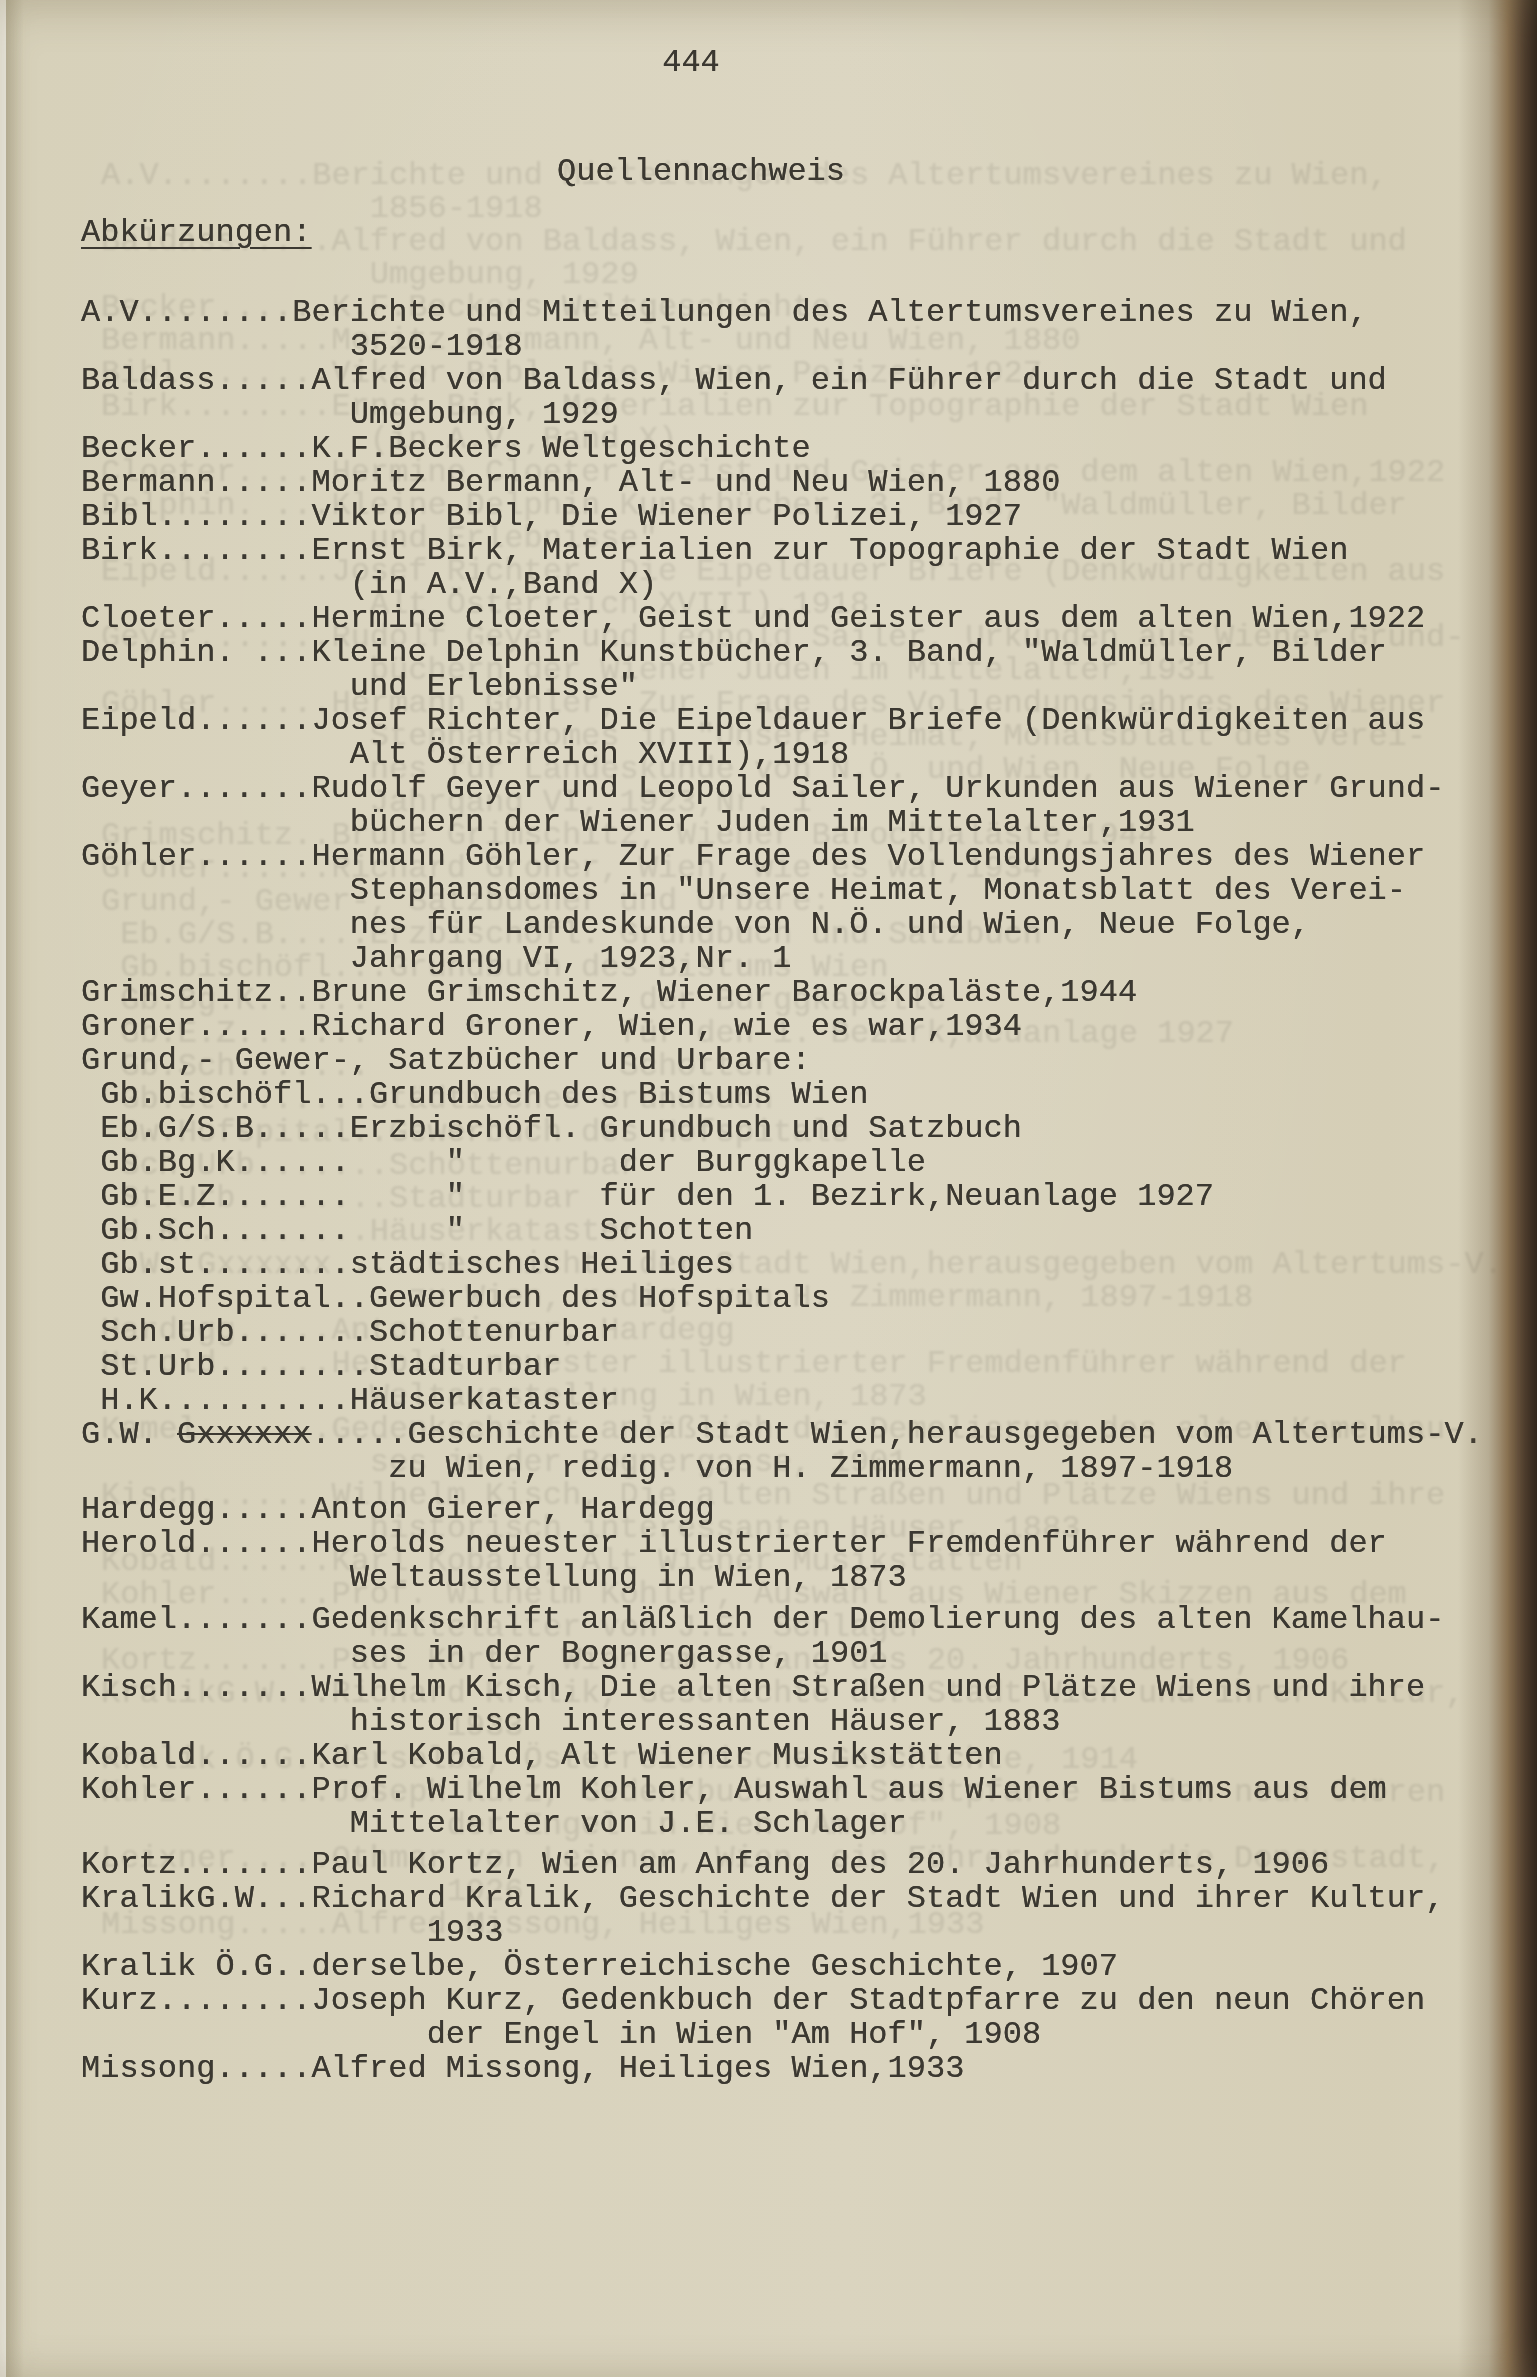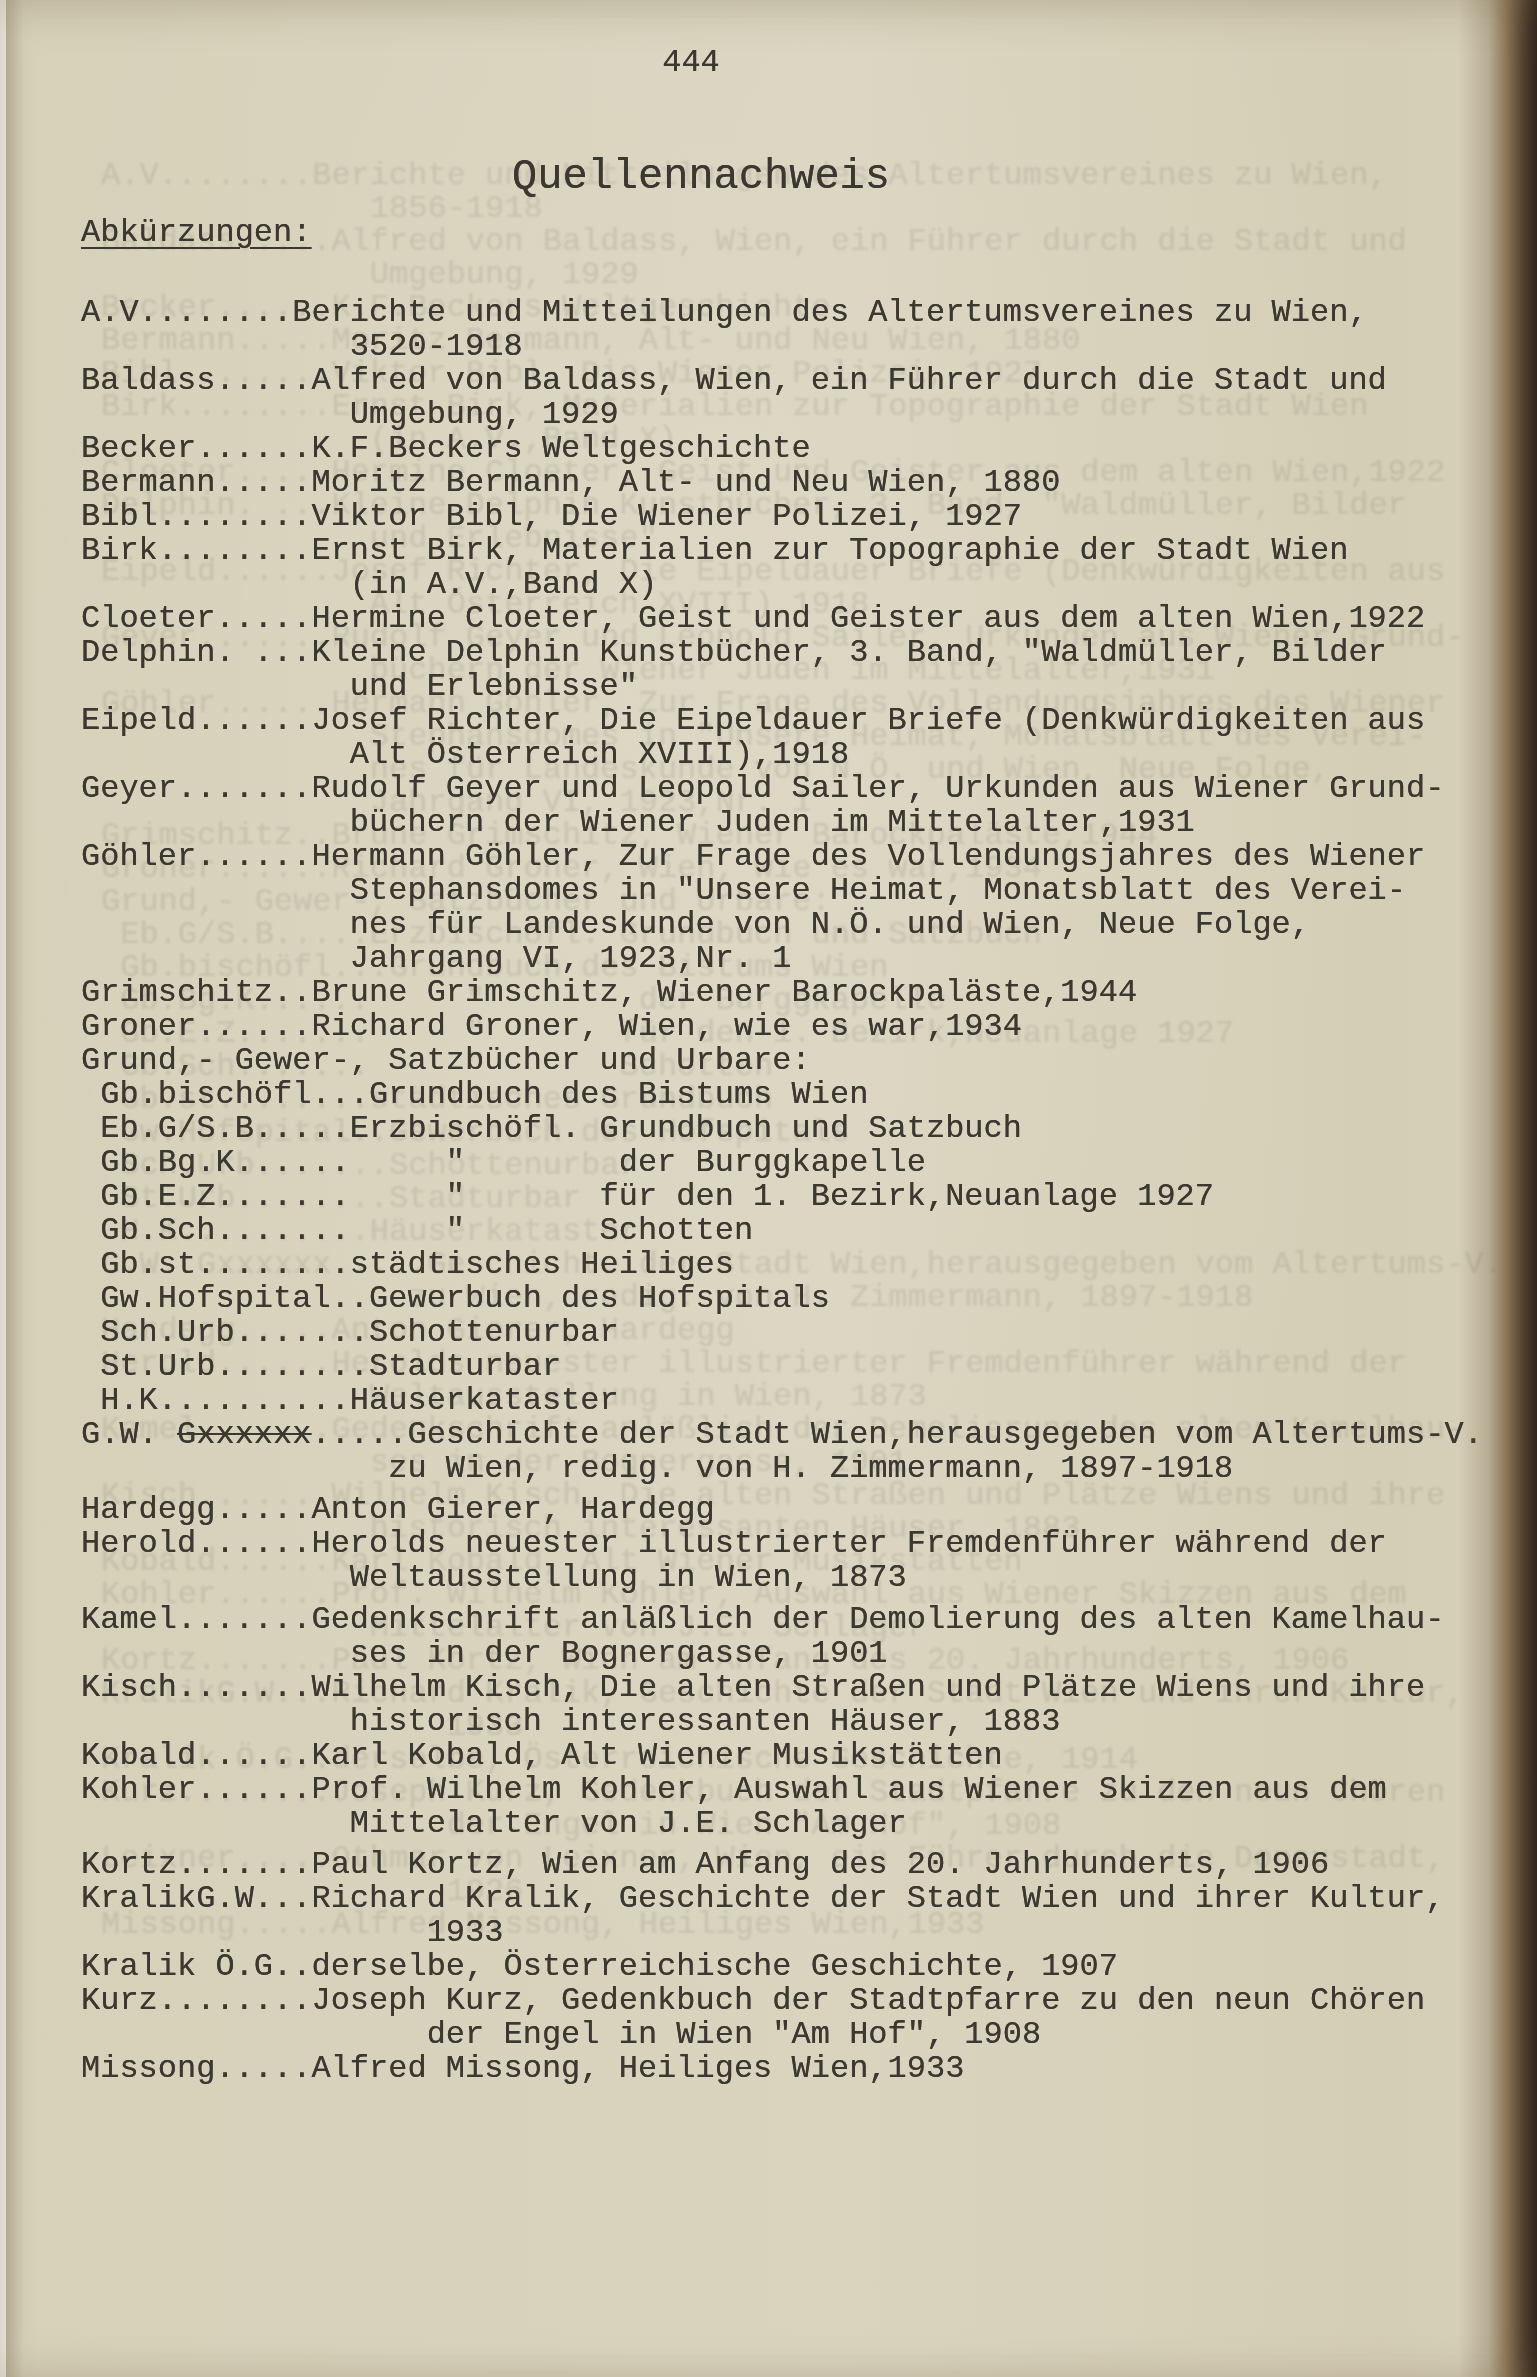--- a/index.html
+++ b/index.html
@@ -48,21 +48,21 @@
     pointer-events: none;
   }
   .content { position: absolute; inset: 0; }
   .txt { text-shadow: 0 0 0.6px rgba(45,42,35,0.8); }
   .page-number {
     position: absolute; top: 44px; left: 72px; width: 1238px;
     text-align: center; font-size: 32px;
   }
   .doc-title {
     position: absolute; top: 153px; left: 82px; width: 1238px;
-    text-align: center; font-size: 42px;
+    text-align: center; font-size: 32px;
   }
   .section-heading {
     position: absolute; top: 214px; left: 81px;
     font-size: 32px;
   }
   .section-heading .ul {
     text-decoration: underline;
     text-decoration-thickness: 2.1px;
     text-underline-offset: 5.8px;
     text-align: center;
@@ -181,21 +181,21 @@
         <div class="entry"><span>G.W. </span><span class="struck">Gxxxxxx</span><span>.....Geschichte der Stadt Wien,herausgegeben vom Altertums-V.
                 zu Wien, redig. von H. Zimmermann, 1897-1918</span></div>
         <div class="entry gap">Hardegg.....Anton Gierer, Hardegg</div>
         <div class="entry">Herold......Herolds neuester illustrierter Fremdenführer während der
               Weltausstellung in Wien, 1873</div>
         <div class="entry gap">Kamel.......Gedenkschrift anläßlich der Demolierung des alten Kamelhau-
               ses in der Bognergasse, 1901</div>
         <div class="entry">Kisch.......Wilhelm Kisch, Die alten Straßen und Plätze Wiens und ihre
               historisch interessanten Häuser, 1883</div>
         <div class="entry">Kobald......Karl Kobald, Alt Wiener Musikstätten</div>
-        <div class="entry">Kohler......Prof. Wilhelm Kohler, Auswahl aus Wiener Skizzen aus dem
+        <div class="entry">Kohler......Prof. Wilhelm Kohler, Auswahl aus Wiener Bistums aus dem
               Mittelalter von J.E. Schlager</div>
         <div class="entry gap">Kortz.......Paul Kortz, Wien am Anfang des 20. Jahrhunderts, 1906</div>
         <div class="entry">KralikG.W...Richard Kralik, Geschichte der Stadt Wien und ihrer Kultur,
                   1933</div>
         <div class="entry">Kralik Ö.G..derselbe, Österreichische Geschichte, 1907</div>
         <div class="entry">Kurz........Joseph Kurz, Gedenkbuch der Stadtpfarre zu den neun Chören
                   der Engel in Wien "Am Hof", 1908</div>
         <div class="entry">Missong.....Alfred Missong, Heiliges Wien,1933</div>
       </div>
   </div>

